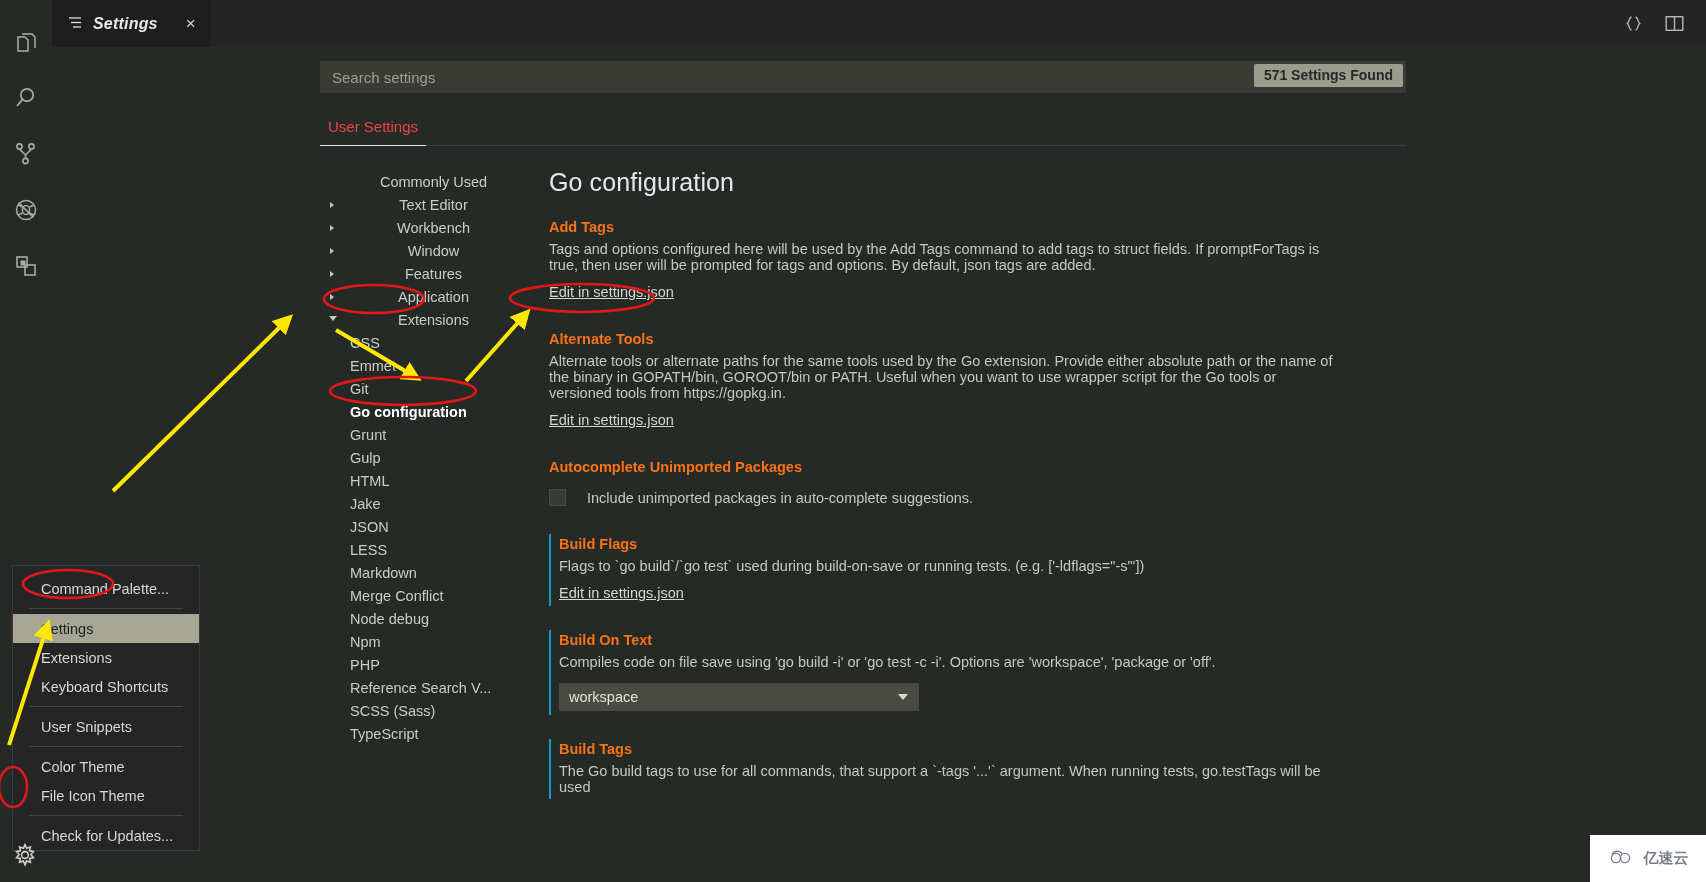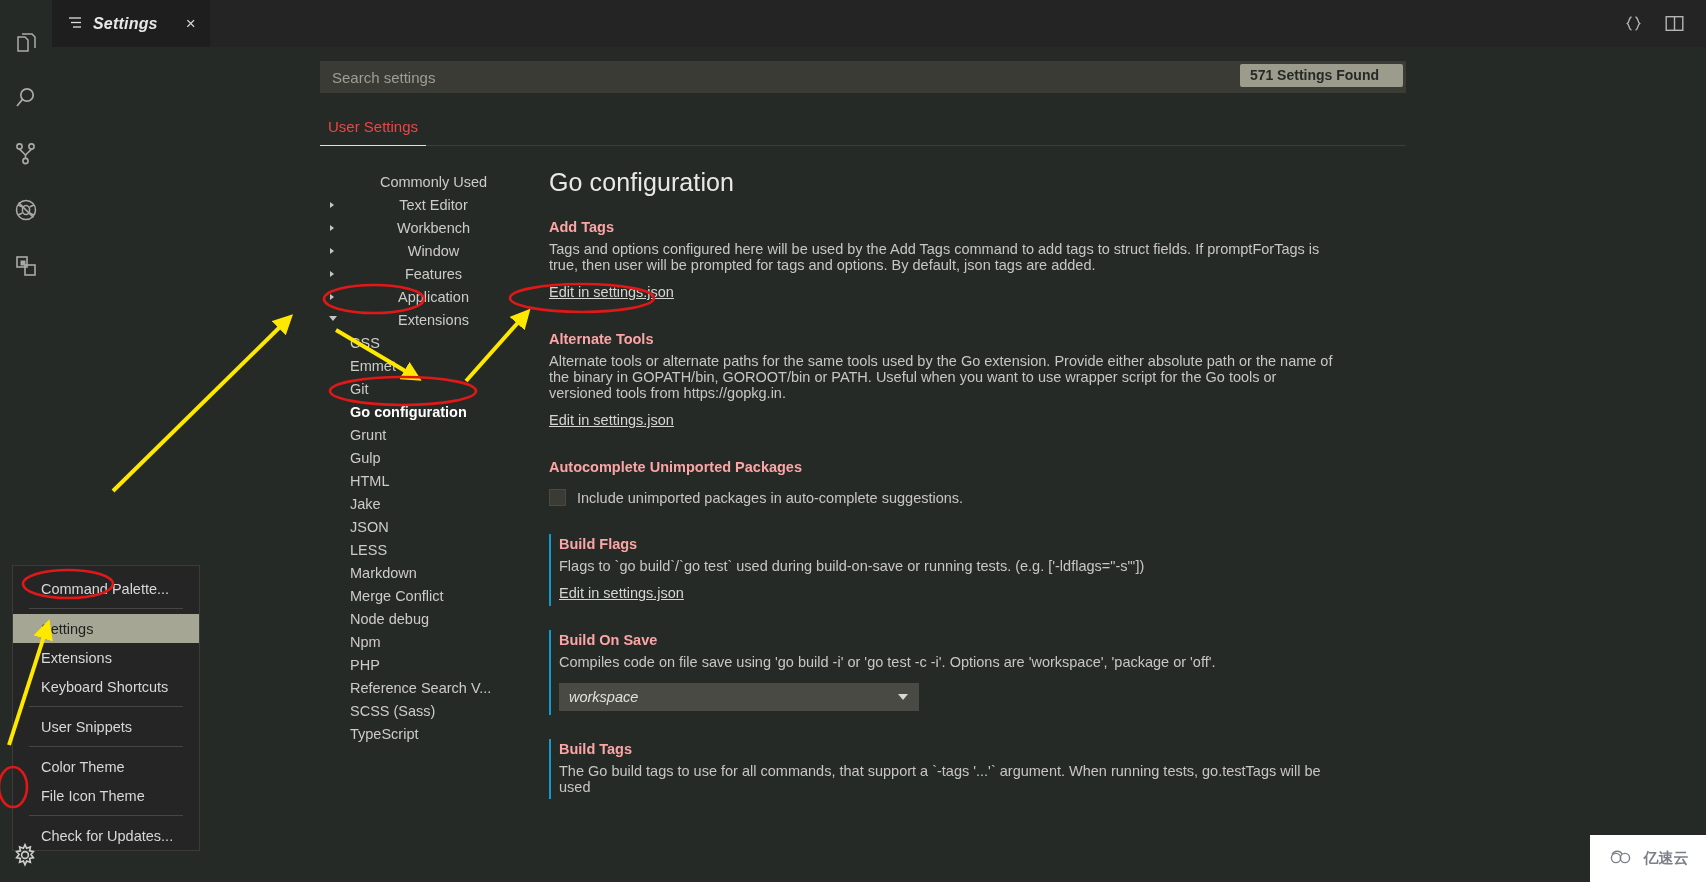--- a/index.html
+++ b/index.html
@@ -85,21 +85,21 @@
     font-size: 15px;
     font-family: "Liberation Sans", sans-serif;
     padding: 0 12px;
   }
   #search-input::placeholder { color: #9e9e96; }
   #settings-found-badge {
     position: absolute; right: 3px; top: 3px;
     background: #9c9c8c;
     color: #262a27;
     font-size: 14px; font-weight: 700;
-    padding: 3px 24px 4px 10px;
+    padding: 3px 10px 4px 10px;
     border-radius: 2px;
     white-space: nowrap;
   }
 
   
   #usertabs {
     margin-top: 17px;
     border-bottom: 1px solid #3d3d3d;
     width: 1086px;
     display: flex;
@@ -152,49 +152,48 @@
     letter-spacing: .1px;
     margin-bottom: 22px;
   }
   .setting { position: relative; margin-bottom: 30px; padding-left: 0; }
   .setting.modified { padding-left: 10px; }
   .setting.modified::before {
     content: ""; position: absolute; left: 0; top: -2px; bottom: -4px;
     width: 2px; background: #0f9bcd;
   }
   .s-title {
-    color: #fca5a5; font-size: 14.5px; font-weight: 700;
+    color: #f97316; font-size: 14.5px; font-weight: 700;
     margin-bottom: 6px;
   }
   .s-desc {
     color: #c7c7c2; font-size: 14.5px; line-height: 16px;
     max-width: 790px;
   }
   .s-link {
     display: inline-block;
     margin-top: 11px;
     color: #d6d6d0; font-size: 14.5px;
     text-decoration: underline;
   }
-  .s-checkrow { display: flex; align-items: center; gap: 11px; margin-top: 14px; }
+  .s-checkrow { display: flex; align-items: center; gap: 21px; margin-top: 14px; }
   .s-checkbox {
     width: 17px; height: 17px;
     background: #3b3b36; border: 1px solid #4a4a44;
   }
   .s-checklabel { color: #c7c7c2; font-size: 14.5px; }
   .s-select {
     margin-top: 13px;
     width: 360px; height: 28px;
     background: #4a4a44;
     color: #e2e2dc;
     font-size: 14.5px;
     display: flex; align-items: center;
     padding: 0 10px;
     position: relative;
-    font-style: italic;
   }
   .s-select .caret {
     position: absolute; right: 11px; top: 50%;
     transform: translateY(-50%);
     width: 0; height: 0;
     border-left: 5px solid transparent;
     border-right: 5px solid transparent;
     border-top: 6px solid #d8d8d2;
   }
 
@@ -421,21 +420,21 @@
               <div class="setting"><div class="s-title">Alternate Tools</div><div class="s-desc">Alternate tools or alternate paths for the same tools used by the Go extension. Provide either absolute path or the name of the binary in GOPATH/bin, GOROOT/bin or PATH. Useful when you want to use wrapper script for the Go tools or versioned tools from https://gopkg.in.</div><div class="s-link">Edit in settings.json</div></div>
               <div class="setting">
                 <div class="s-title">Autocomplete Unimported Packages</div>
                 <div class="s-checkrow">
                   <div class="s-checkbox"></div>
                   <div class="s-checklabel">Include unimported packages in auto-complete suggestions.</div>
                 </div>
               </div>
               <div class="setting modified"><div class="s-title">Build Flags</div><div class="s-desc">Flags to `go build`/`go test` used during build-on-save or running tests. (e.g. ['-ldflags="-s"'])</div><div class="s-link">Edit in settings.json</div></div>
               <div class="setting modified">
-                <div class="s-title">Build On Save</div>
+                <div class="s-title">Build On Text</div>
                 <div class="s-desc">Compiles code on file save using 'go build -i' or 'go test -c -i'. Options are 'workspace', 'package or 'off'.</div>
                 <div class="s-select">
                   <span>workspace</span>
                   <span class="caret"></span>
                 </div>
               </div>
               <div class="setting modified">
                 <div class="s-title">Build Tags</div>
                 <div class="s-desc">The Go build tags to use for all commands, that support a `-tags '...'` argument. When running tests, go.testTags will be used</div>
               </div>

